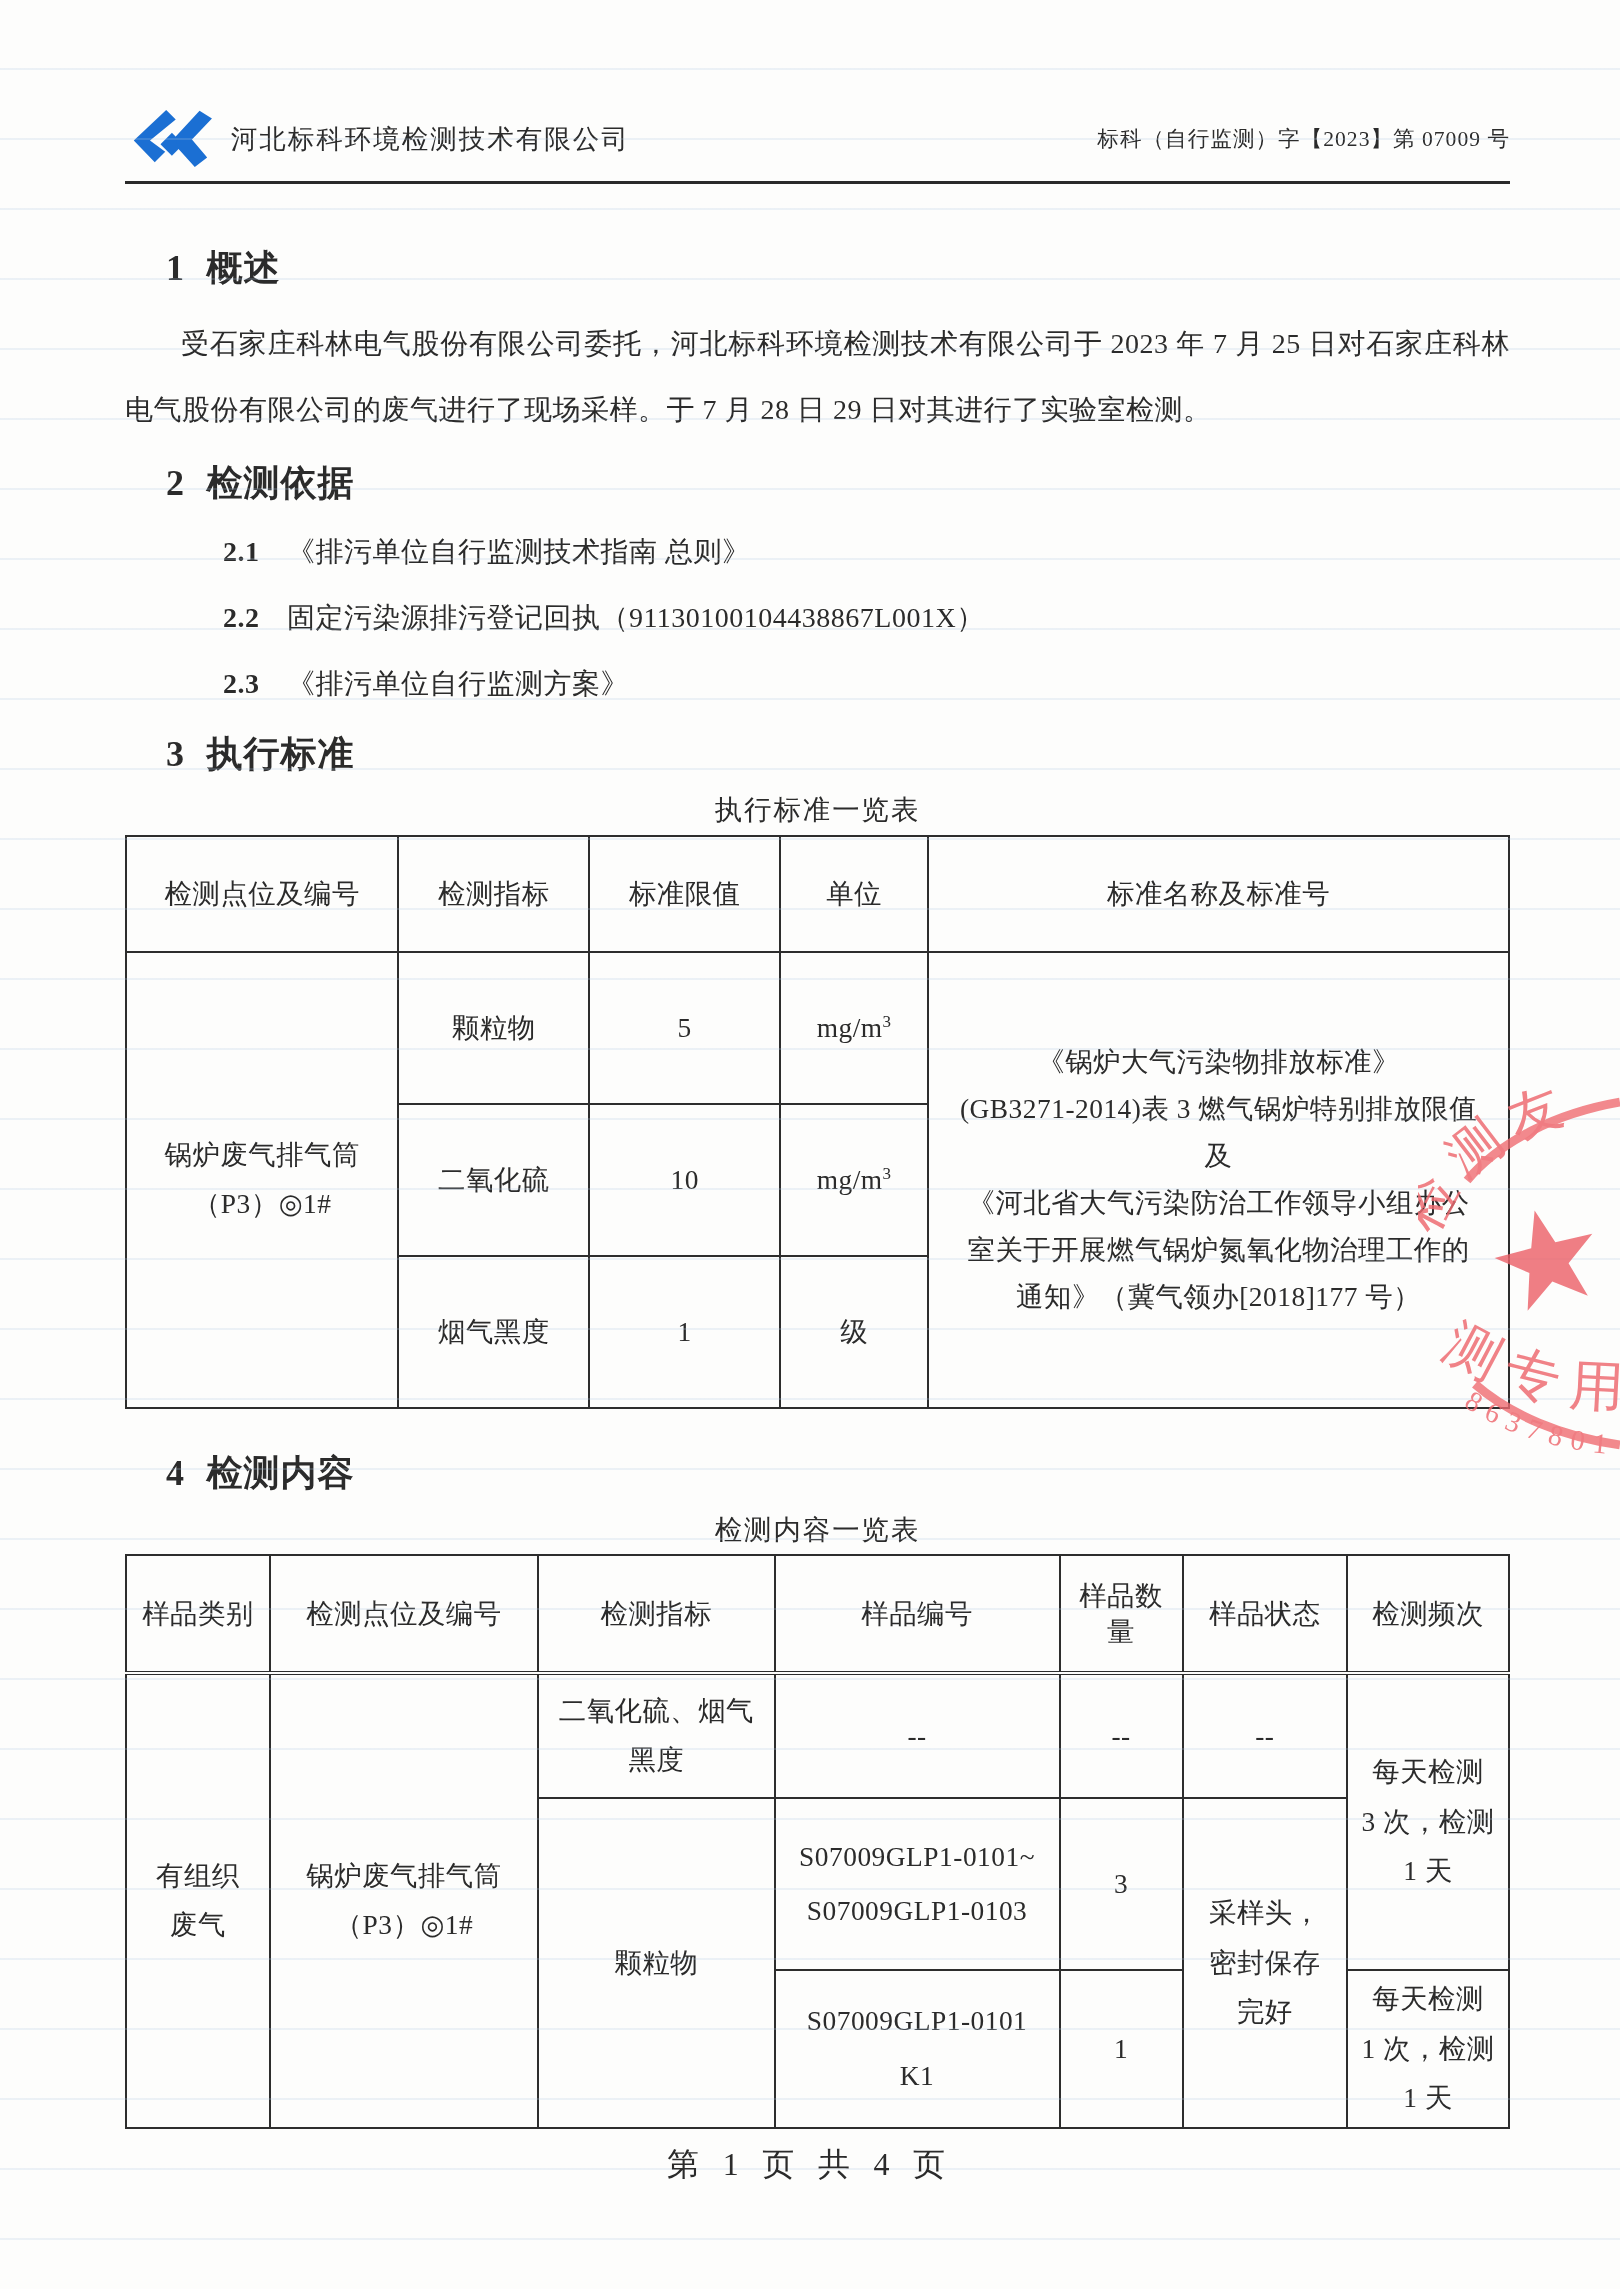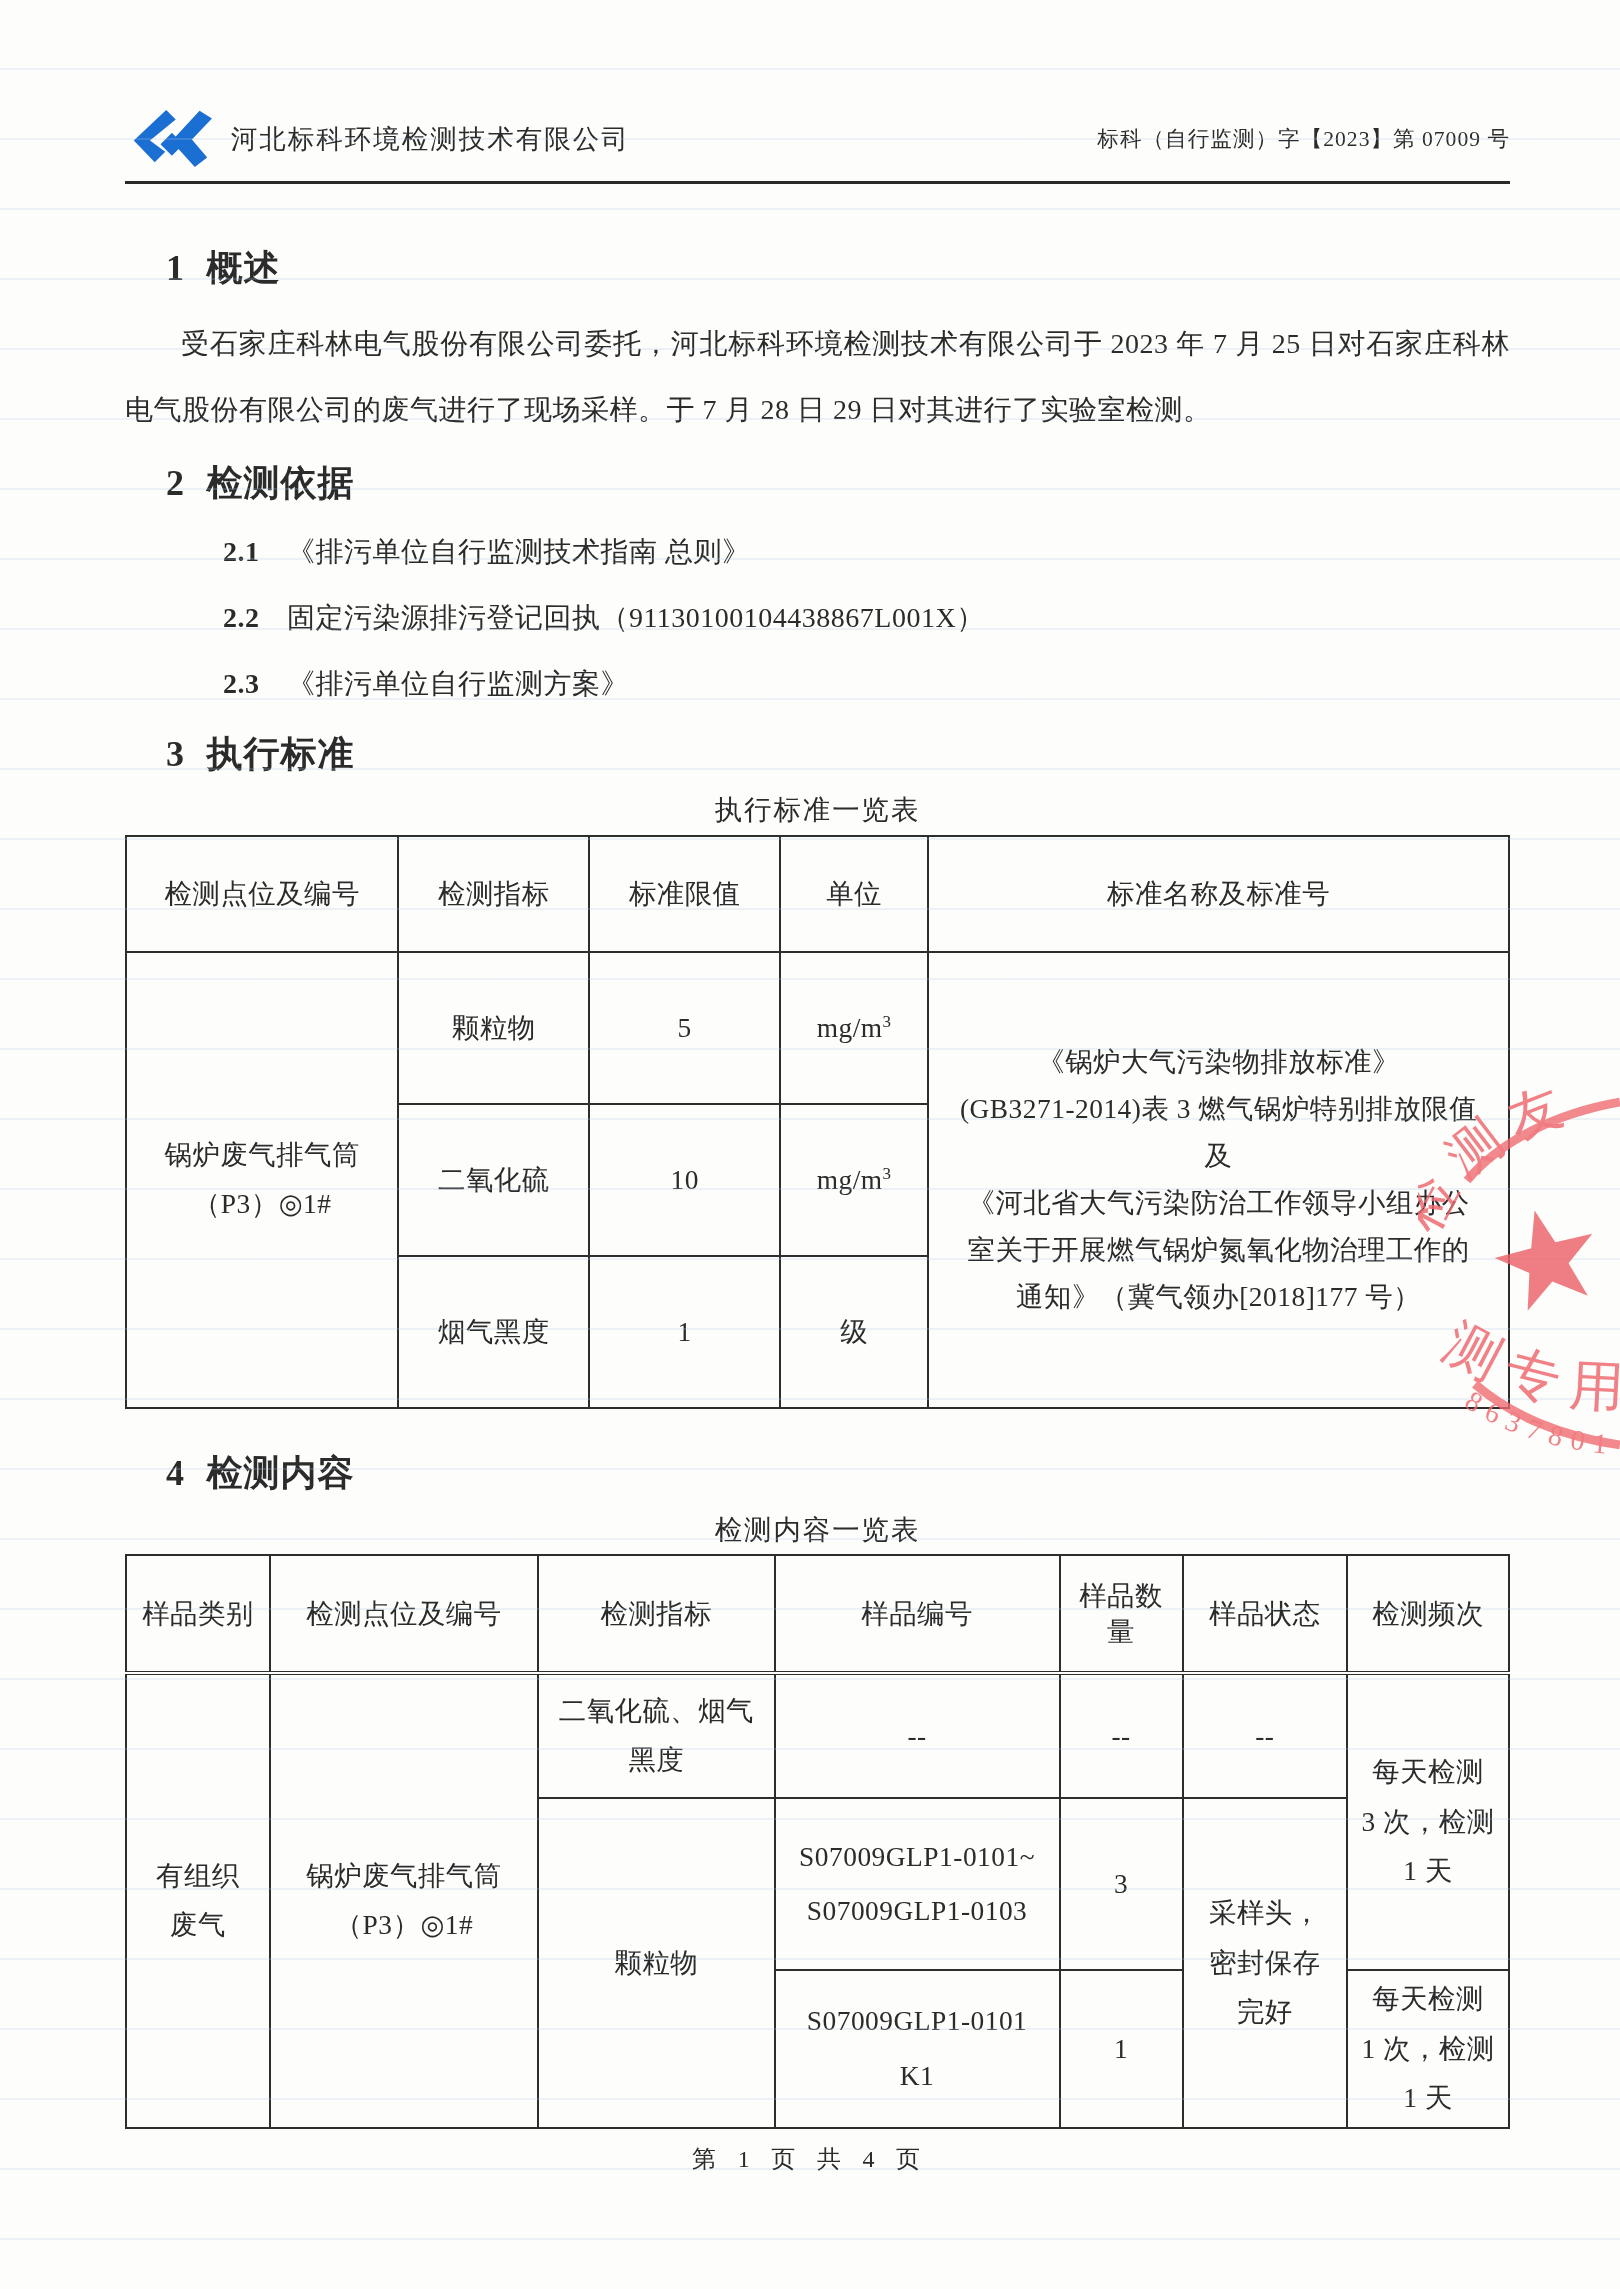--- a/index.html
+++ b/index.html
@@ -61,21 +61,21 @@
   .t2 tr.ra td{ height:125px; }
   .t2 tr.rb td{ height:172px; }
   .t2 tr.rc td{ height:147px; }
   .line{ display:block; line-height:1.8; }
   .std-cell .line{ line-height:1.72; }
   .num-lines .line{ line-height:2.0; }
   sup{ font-size:62%; }
 
   .footer{
     position:absolute; top:2143px; left:0; width:100%;
-    text-align:center; font-size:24px; letter-spacing:7.8px;
+    text-align:center; font-size:32px; letter-spacing:7.8px;
   }
 
   .stamp{ position:absolute; top:1061px; right:0; width:202px; height:427px; opacity:.88; }
   .stamp text{ font-family:"Liberation Serif","DejaVu Serif",serif; }
 </style>
 </head>
 <body>
 
 <div class="page">
 

